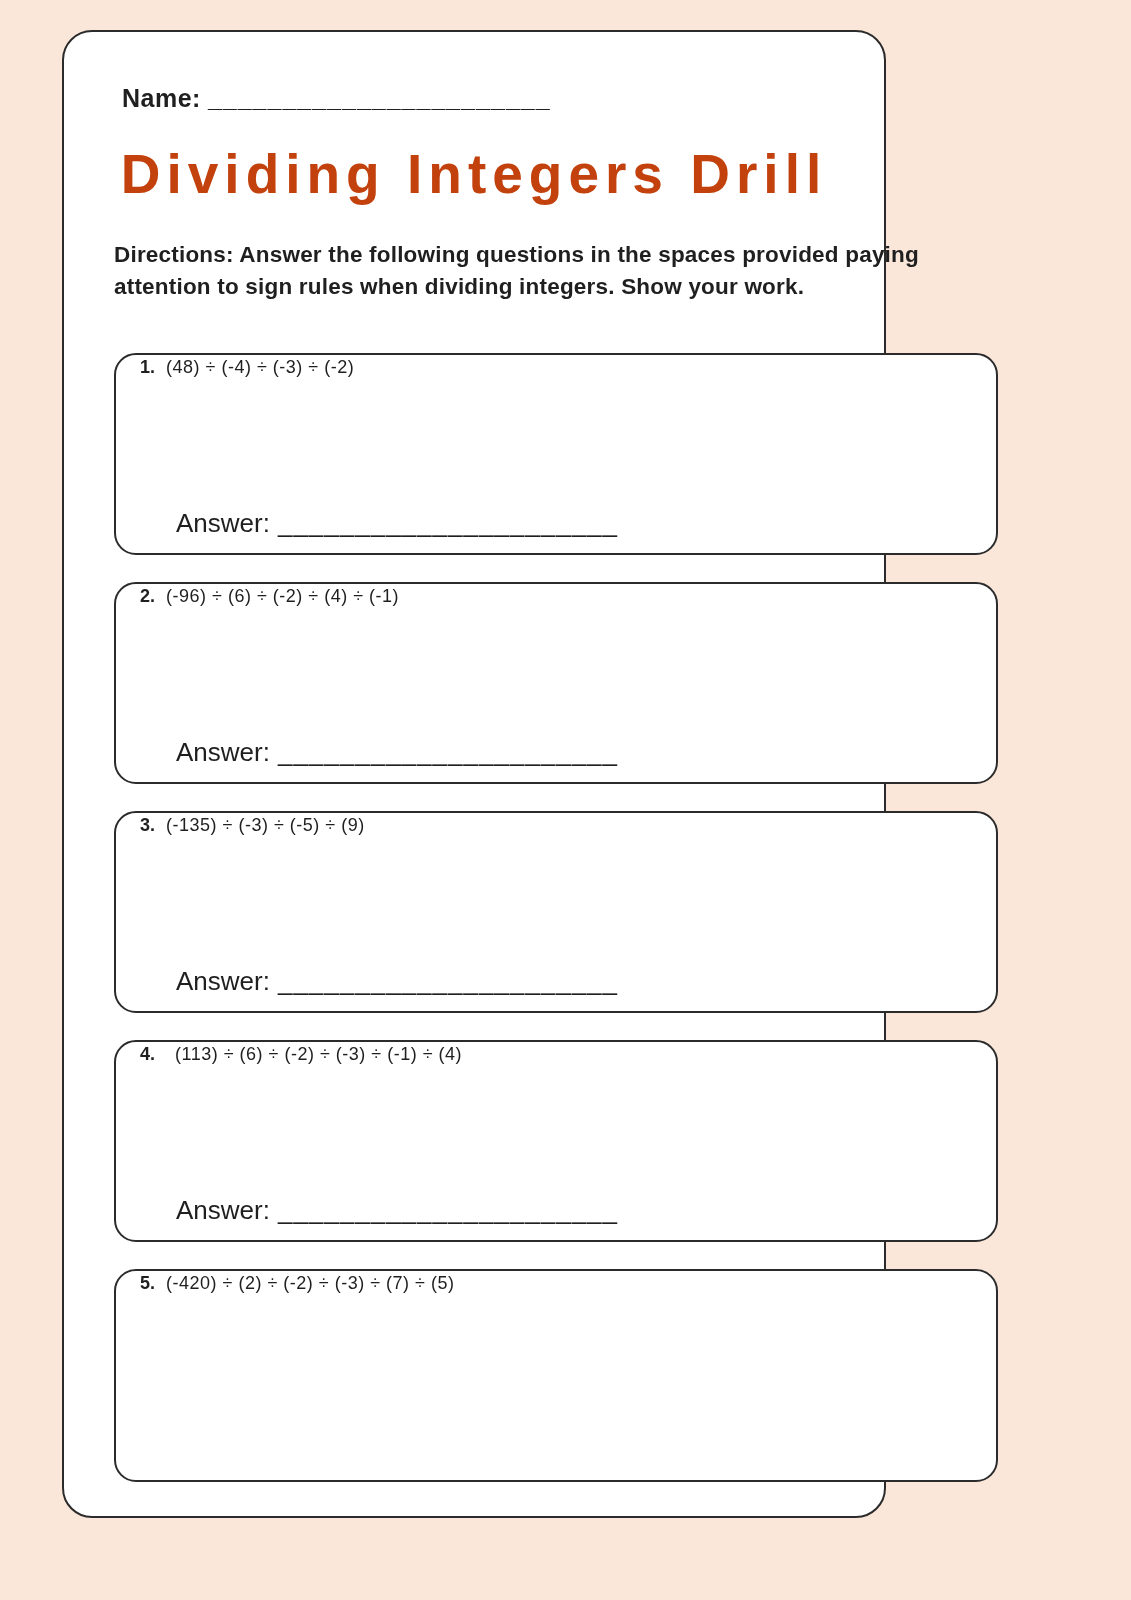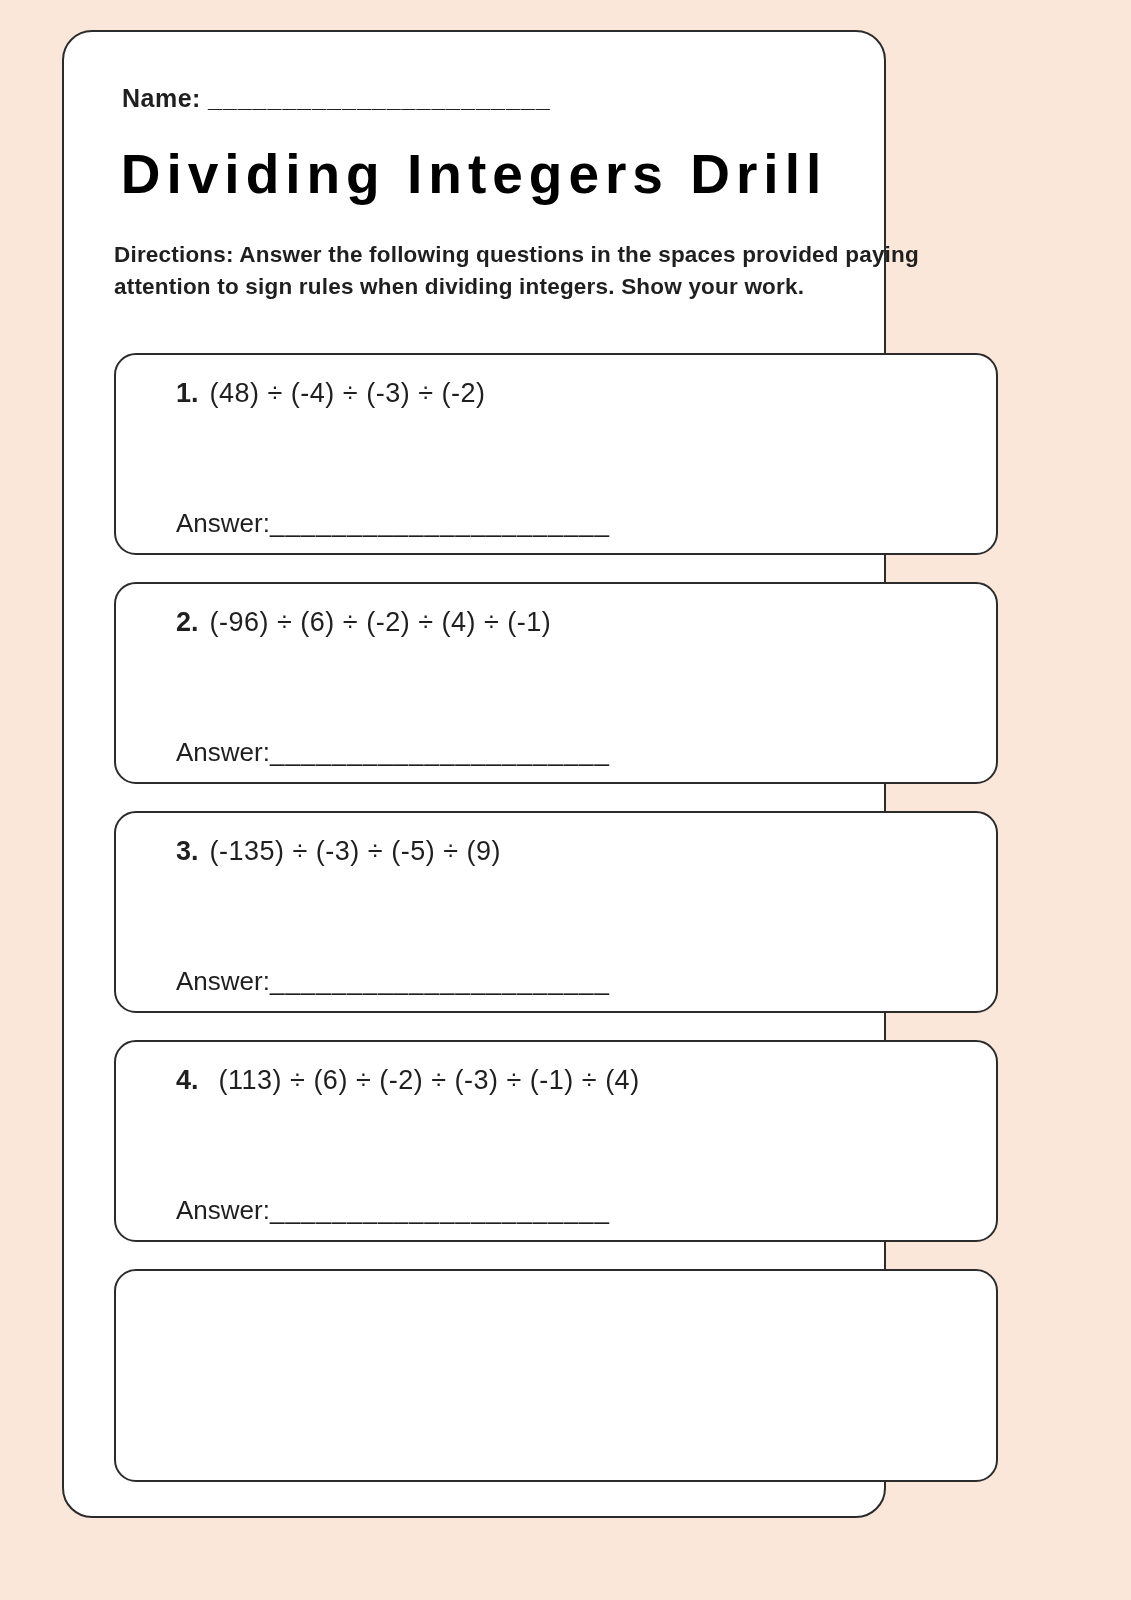--- a/index.html
+++ b/index.html
@@ -55,21 +55,21 @@
   }
   .title {
     position: absolute;
     top: 110px;
     left: 0;
     width: 100%;
     text-align: center;
     font-size: 55px;
     font-weight: 800;
     letter-spacing: 6px;
-    color: #000000;
+    color: #c2410c;
   }
   .directions {
     position: absolute;
     top: 207px;
     left: 50px;
     width: 830px;
     font-size: 22.5px;
     font-weight: 700;
     line-height: 1.43;
     letter-spacing: 0.2px;
@@ -89,26 +89,25 @@
     background: #FFFFFF;
     border: 2px solid #2B2B2B;
     border-radius: 22px;
   }
   .problem-box:last-child {
     height: 213px;
     margin-bottom: 0;
   }
   .problem-line {
     position: absolute;
-    top: 23px;
+    top: 2px;
     left: 24px;
     right: 16px;
-    font-size: 27px;
+    font-size: 18px;
     white-space: nowrap;
-    margin-left: 36px;
   }
   .problem-number {
     font-weight: 700;
     margin-right: 11px;
   }
   .problem-box:nth-child(4) .problem-number {
     margin-right: 20px;
   }
   .problem-expression {
     font-weight: 400;
@@ -116,20 +115,21 @@
   }
   .answer-row {
     position: absolute;
     left: 60px;
     bottom: 14px;
     font-size: 26px;
     white-space: nowrap;
   }
   .answer-label {
     font-weight: 400;
+    margin-right: 8px;
   }
   .answer-line {
     font-weight: 400;
     letter-spacing: 1px;
   }
 </style>
 </head>
 <body>
 
 <div class="card">
@@ -177,16 +177,19 @@
     <div class="problem-box">
       <div class="problem-line">
         <span class="problem-number">4.</span><span class="problem-expression">(113) ÷ (6) ÷ (-2) ÷ (-3) ÷ (-1) ÷ (4)</span>
       </div>
       <div class="answer-row">
         <span class="answer-label">Answer:</span><span class="answer-line">______________________</span>
       </div>
     </div>
 
     <div class="problem-box">
+      <div class="problem-line">
+        <span class="problem-number">5.</span><span class="problem-expression">(-420) ÷ (2) ÷ (-2) ÷ (-3) ÷ (7) ÷ (5)</span>
+      </div>
     </div>
 
   </div>
 </div>
 
 </body></html>

